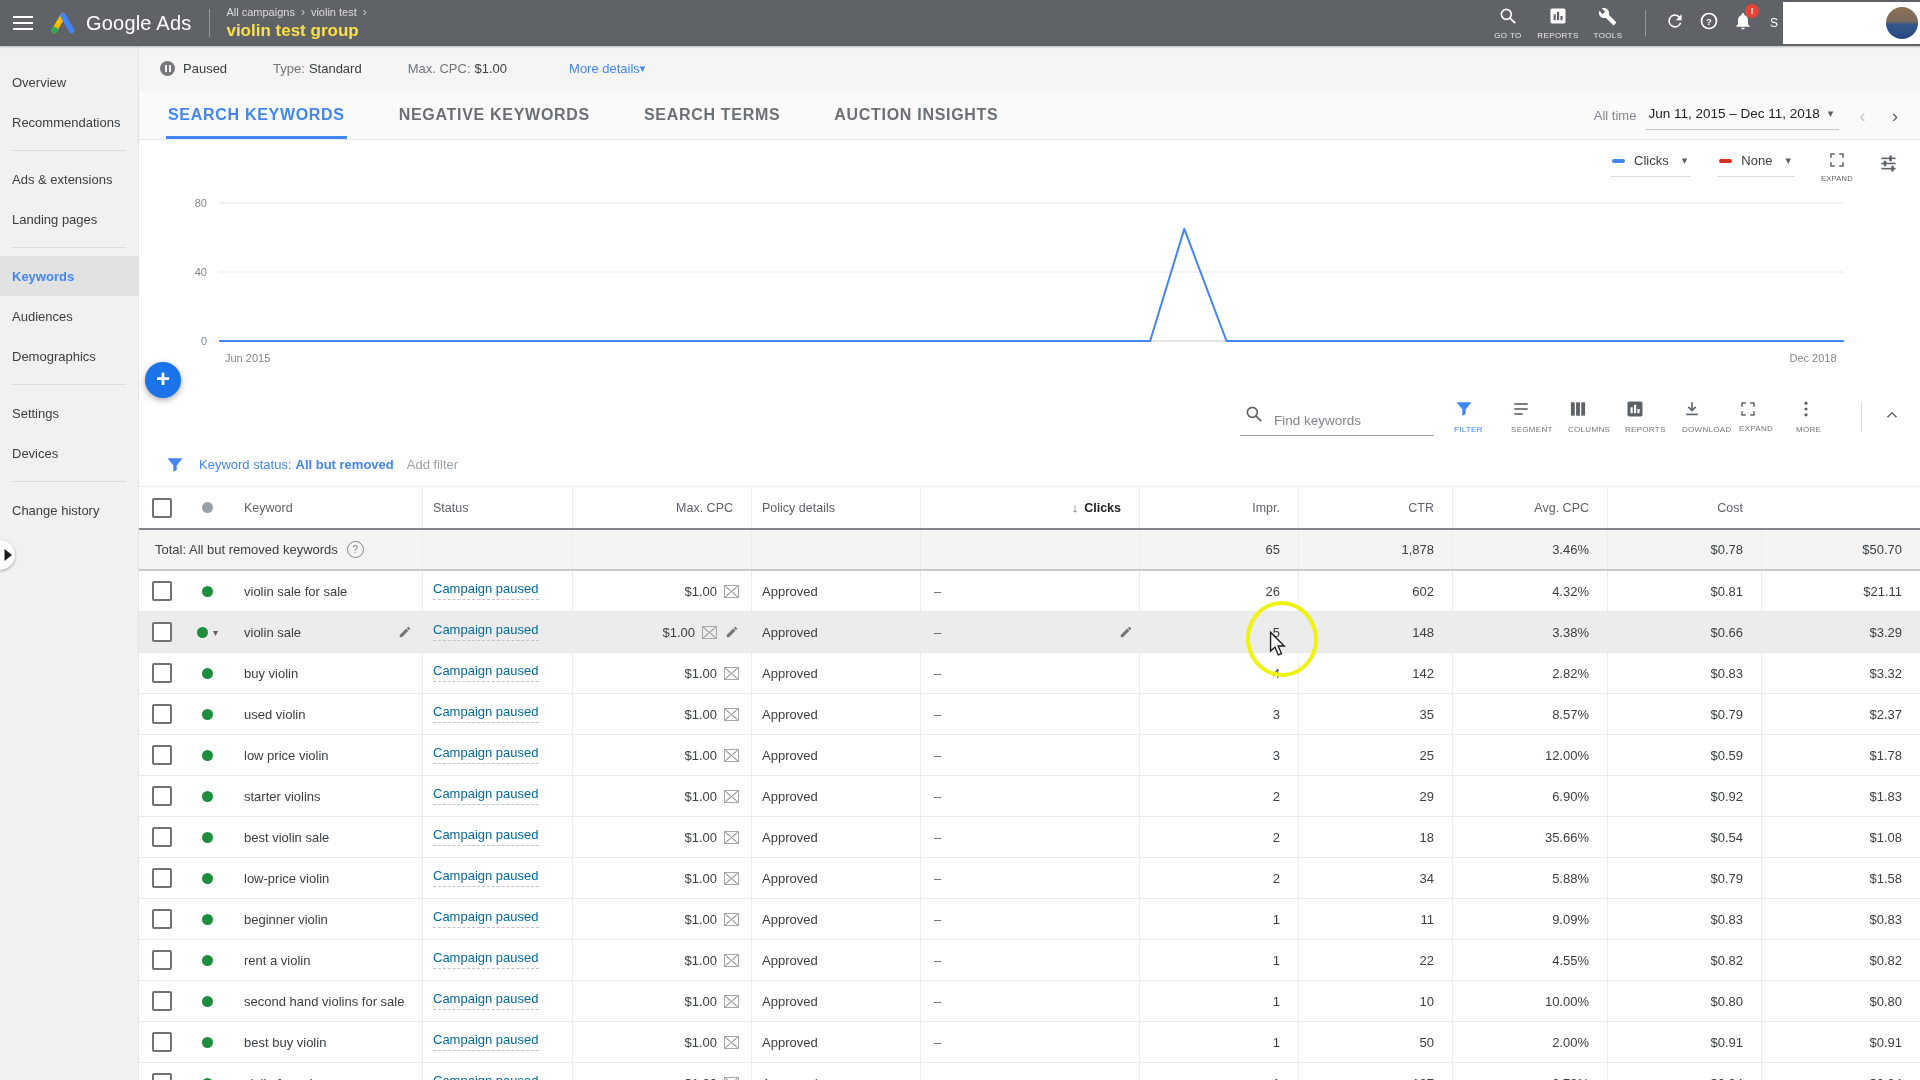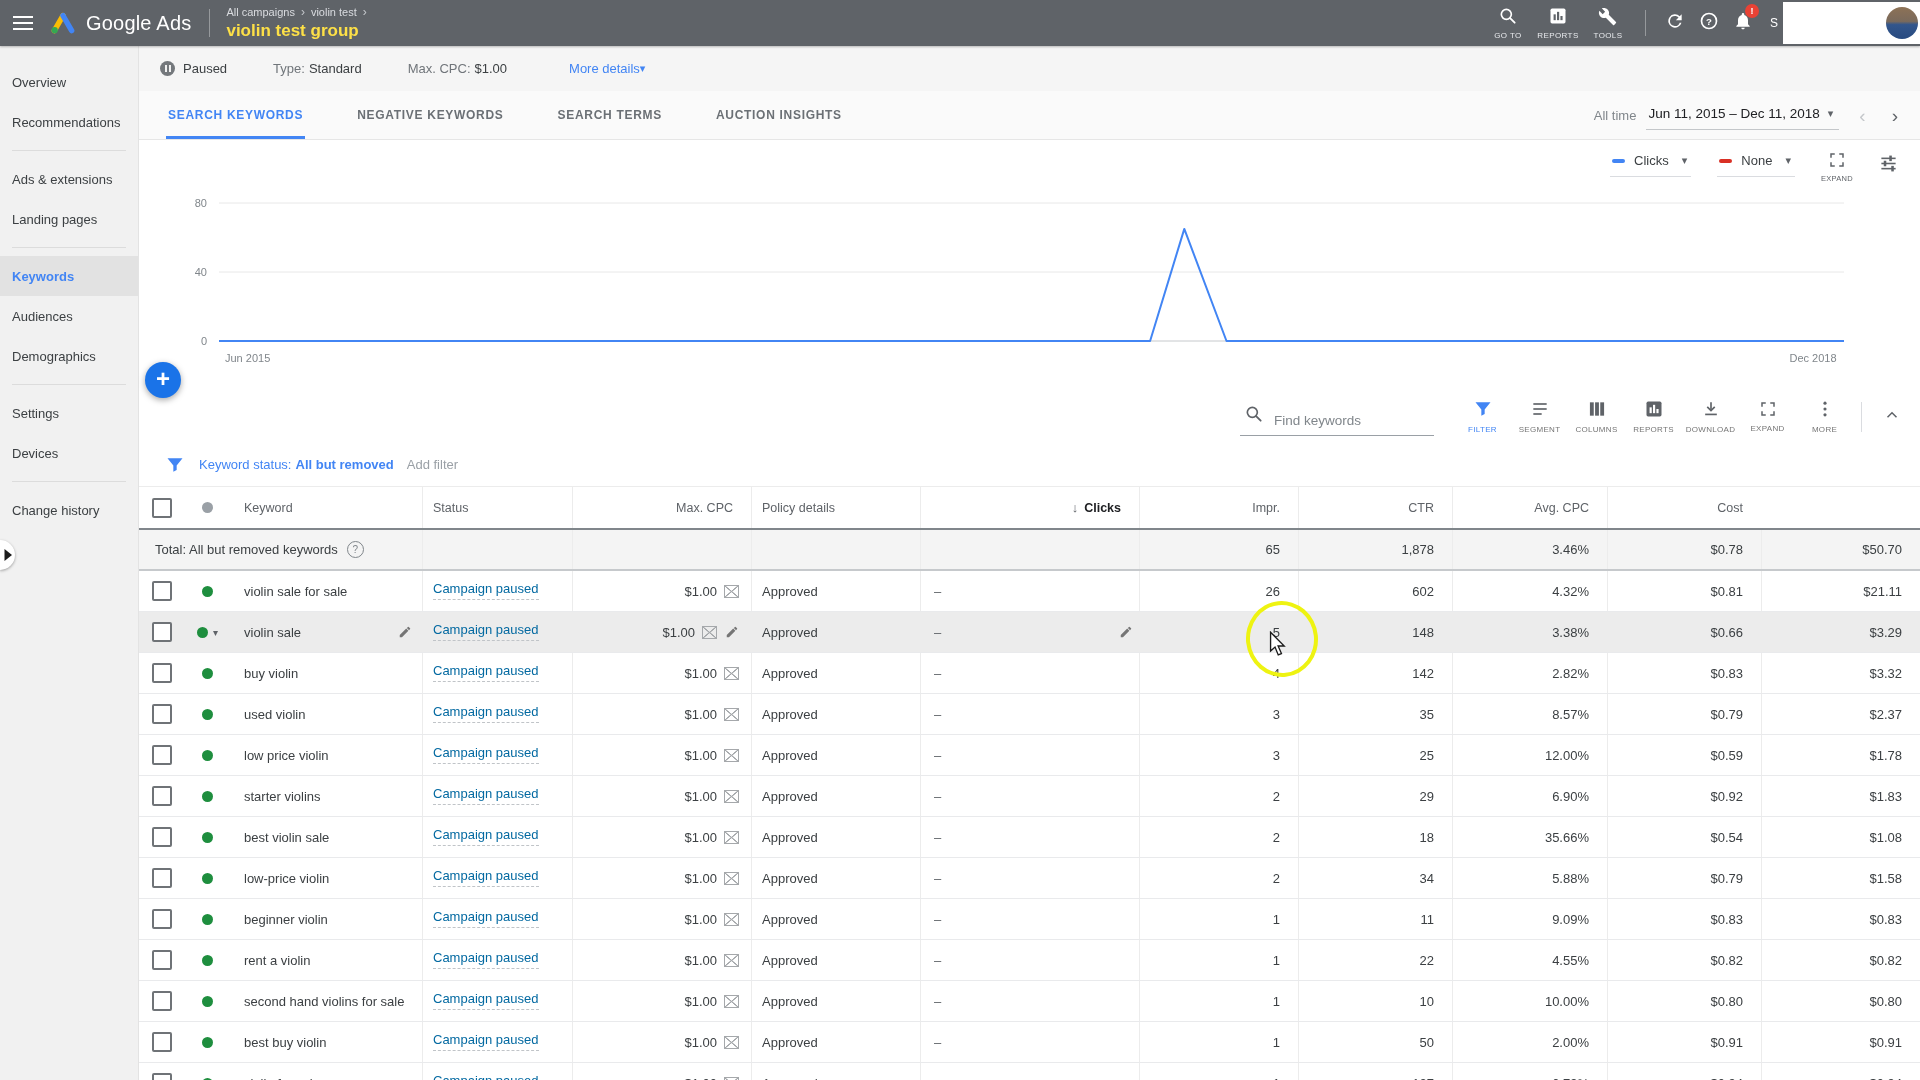--- a/index.html
+++ b/index.html
@@ -41,21 +41,21 @@
 
   .statusbar{height:45px;background:#f5f5f5;display:flex;align-items:center;font-size:13px;color:#3c4043;padding-left:21px;box-sizing:border-box;}
   .pausedot{position:relative;width:15px;height:15px;border-radius:50%;background:#74787c;margin-right:8px;}
   .pausedot i{position:absolute;left:4.6px;top:4px;width:2px;height:7px;background:#f1f1f1;box-shadow:4px 0 0 #f1f1f1;}
   .sb-gap{width:46px;}
   .sb-label{color:#70757a;margin-right:4px;}
   .more-details{color:#4285f4;margin-left:62px;display:flex;align-items:center;gap:0;cursor:pointer;}
   .more-details .car{font-size:11px;color:#4285f4;}
 
   .tabsrow{height:49px;background:#fafafa;border-bottom:1px solid #e6e6e6;display:flex;align-items:stretch;padding-left:29px;box-sizing:border-box;position:relative;}
-  .tab{display:flex;align-items:center;margin-right:54px;font-size:12px;letter-spacing:.7px;color:#6b7075;cursor:pointer;position:relative;font-weight:bold;}
+  .tab{display:flex;align-items:center;margin-right:54px;font-size:16px;letter-spacing:.7px;color:#6b7075;cursor:pointer;position:relative;font-weight:bold;}
   .tab.active{color:#4285f4;}
   .tab.active::after{content:"";position:absolute;left:-2px;right:-2px;bottom:0;height:3px;background:#4285f4;}
   .datewrap{position:absolute;right:22px;top:0;height:49px;display:flex;align-items:center;gap:10px;}
   .date-preset{color:#80868b;font-size:13px;}
   .datectl{display:flex;align-items:center;gap:8px;border-bottom:1px solid #c4c7ca;padding:4px 6px 8px 2px;cursor:pointer;}
   .date-range{font-size:13.5px;color:#202124;}
   .datectl .car{font-size:11px;color:#5f6368;}
   .date-nav{display:flex;gap:26px;margin-left:10px;font-size:19px;}
   .chev-l{color:#c4c7ca;cursor:default;}
   .chev-r{color:#5f6368;cursor:pointer;}
@@ -66,21 +66,21 @@
   .leg .dash{width:13px;height:4px;border-radius:2px;}
   .leg .lab{font-size:13px;color:#3c4043;}
   .leg .car{font-size:11px;color:#5f6368;margin-left:4px;}
   .leg-expand{display:flex;flex-direction:column;align-items:center;gap:1px;color:#5f6368;margin-top:3px;cursor:pointer;}
   .leg-expand .lab{font-size:7.5px;letter-spacing:.3px;}
   .leg-tune{color:#5f6368;margin-top:6px;cursor:pointer;}
 
   .toolbar{height:53px;display:flex;align-items:center;justify-content:flex-end;padding-right:10px;box-sizing:border-box;background:#fff;}
   .find{display:flex;align-items:end;gap:10px;border-bottom:1px solid #9aa0a6;padding:6px 8px 7px 4px;width:182px;margin-right:20px;color:#5f6368;}
   .find .ph{font-size:13.5px;color:#80868b;}
-  .tb-btn{width:57px;display:flex;flex-direction:column;align-items:center;gap:2px;color:#5f6368;cursor:pointer;}
+  .tb-btn{width:57px;display:flex;flex-direction:column;align-items:flex-start;gap:2px;color:#5f6368;cursor:pointer;}
   .tb-btn .lab{font-size:8px;letter-spacing:.3px;color:#757575;}
   .tb-btn.active{color:#4285f4;}
   .tb-btn.active .lab{color:#4285f4;}
   .tb-sep{width:1px;height:30px;background:#dadce0;margin:0 12px 0 8px;}
   .tb-collapse{width:36px;display:flex;justify-content:center;color:#5f6368;cursor:pointer;}
 
   .filterbar{height:44px;display:flex;align-items:center;gap:0;border-bottom:1px solid #ececec;background:#fff;padding-left:26px;box-sizing:border-box;}
   .funnel{color:#4285f4;margin-right:14px;display:flex;}
   .fb-chip{font-size:13px;color:#4285f4;cursor:pointer;}
   .fb-chip b{margin-left:4px;}

